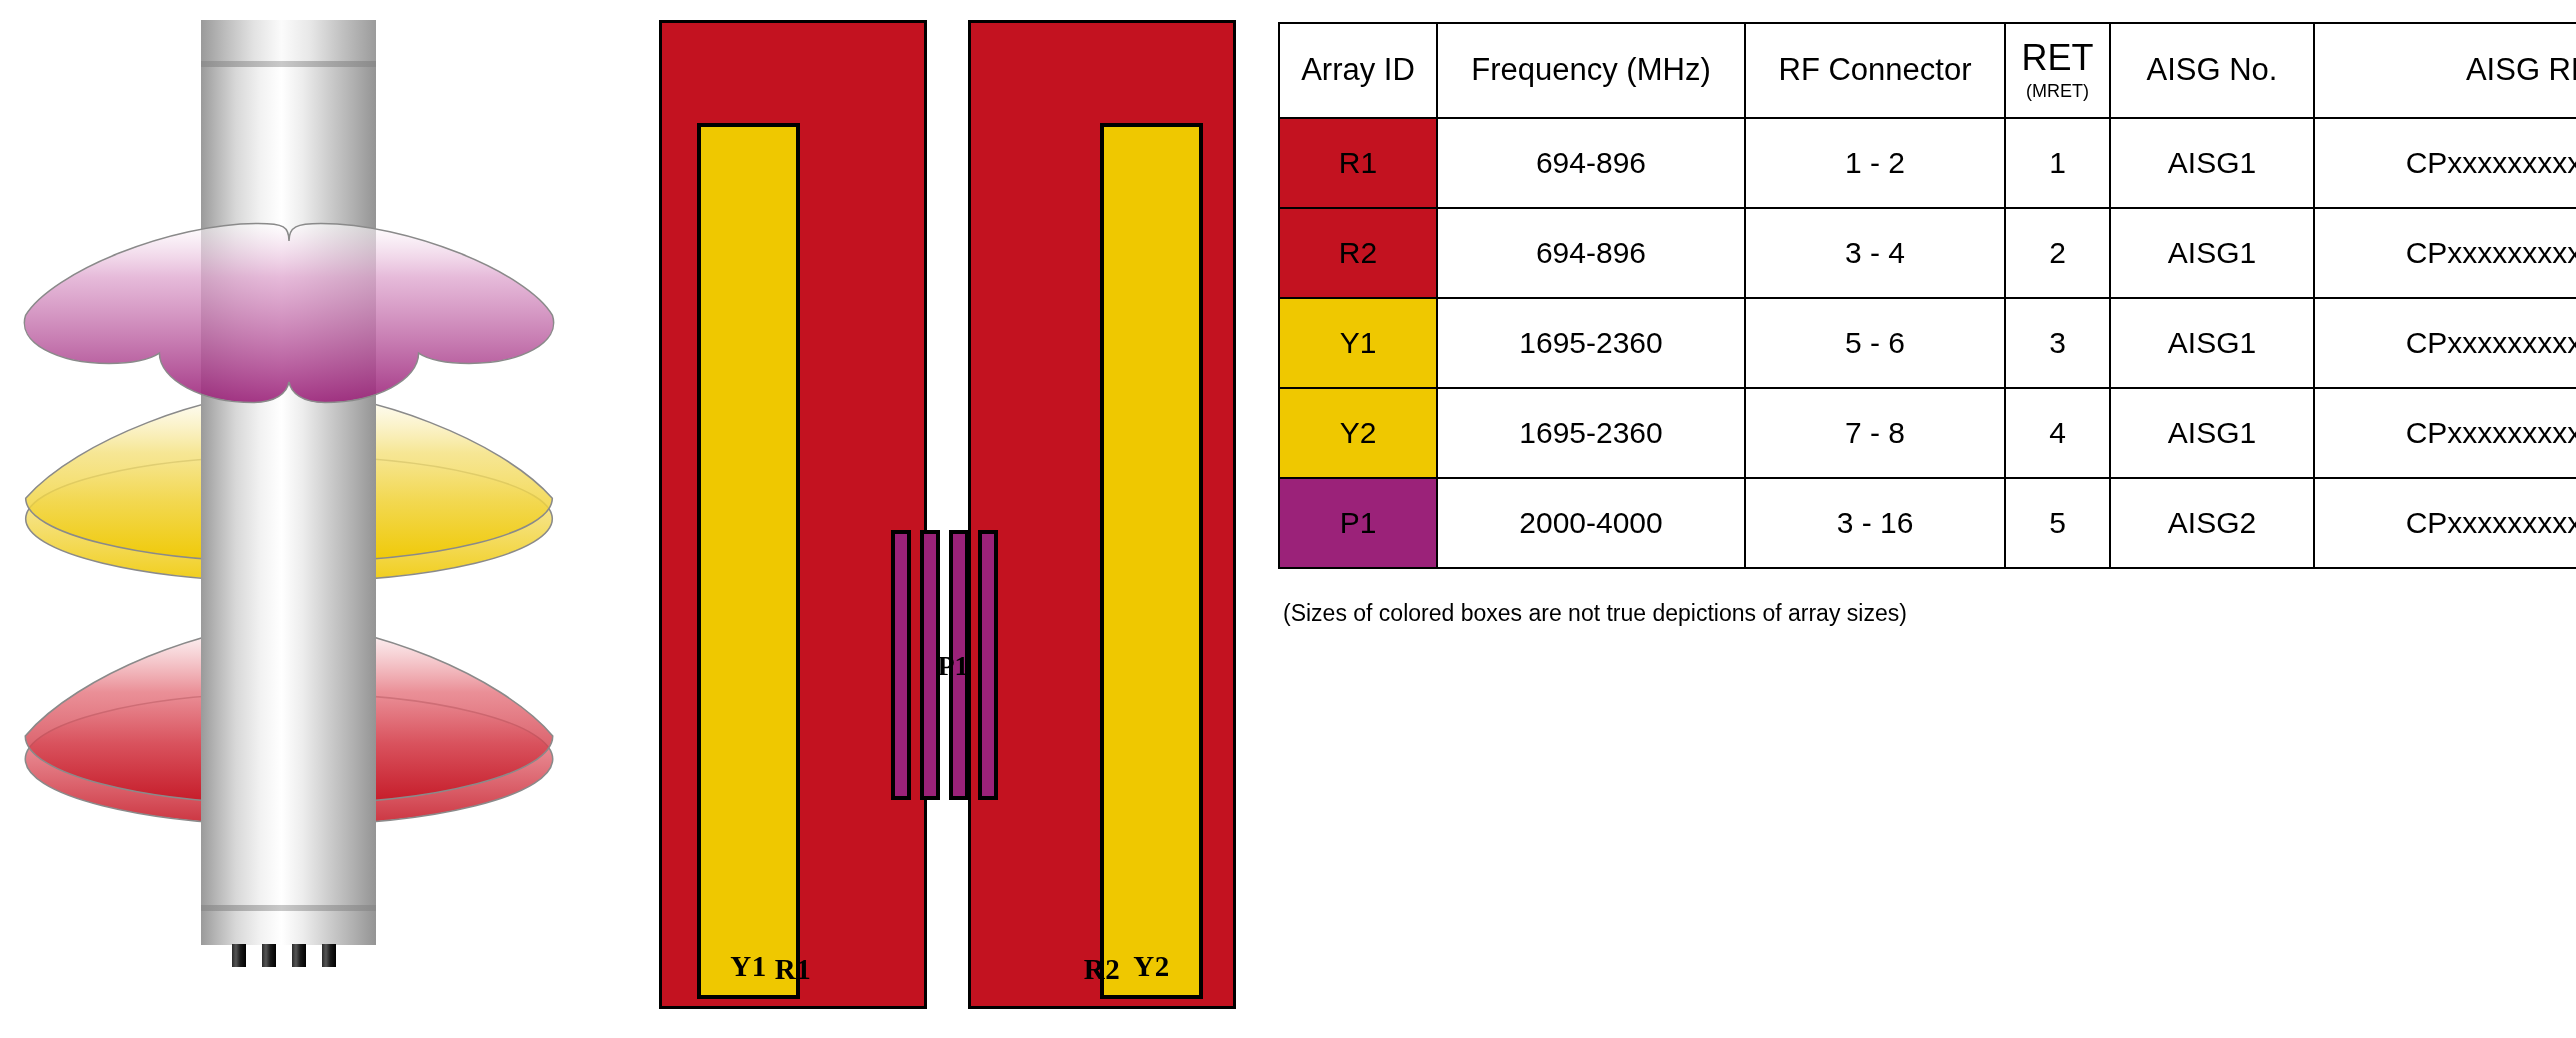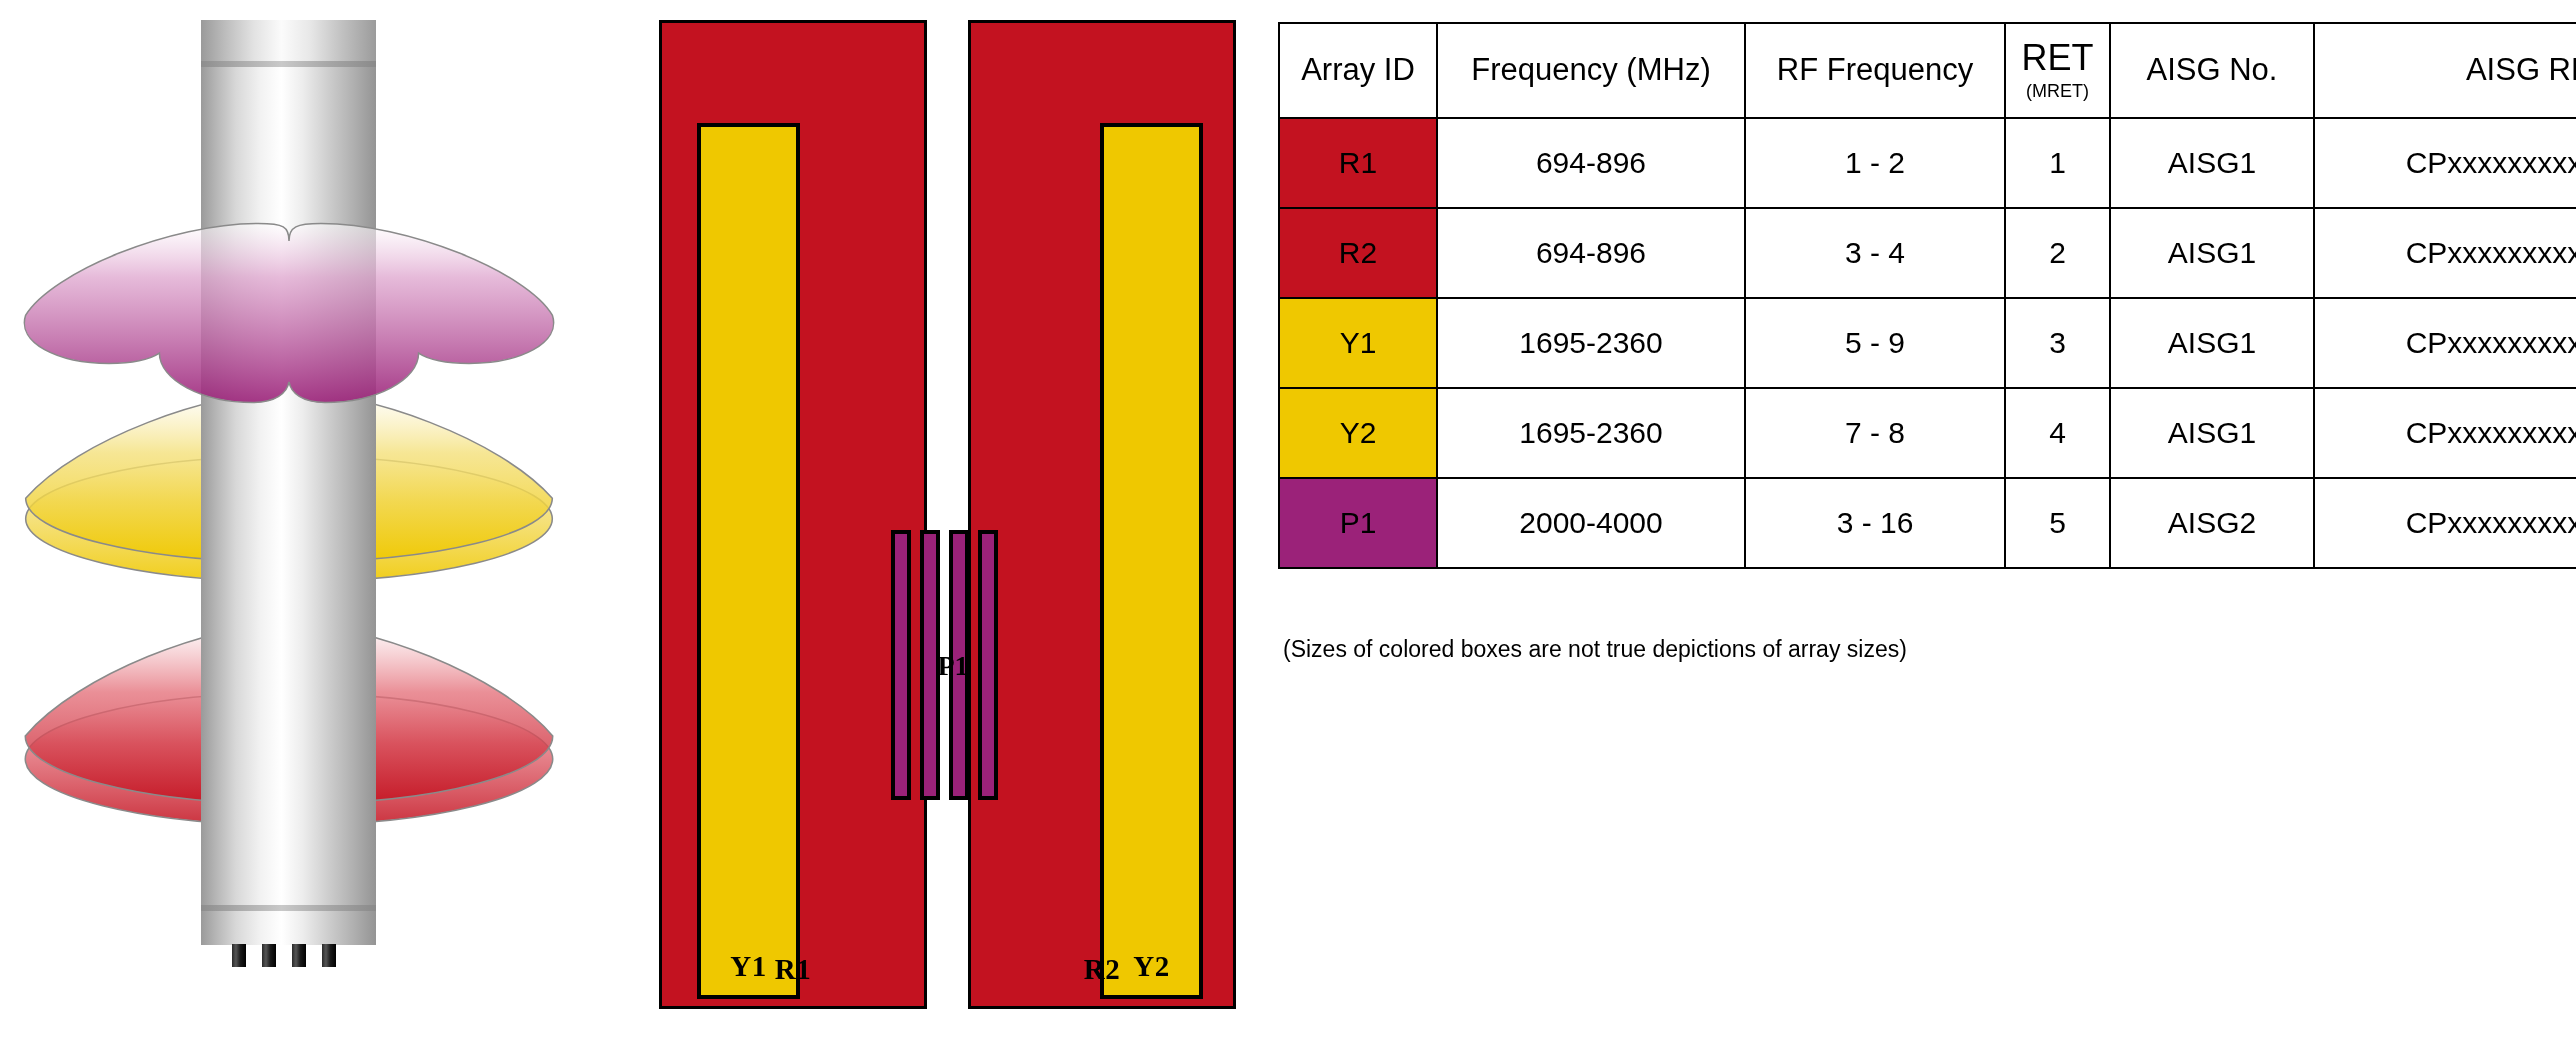--- a/index.html
+++ b/index.html
@@ -107,21 +107,21 @@
   th.ret-head{line-height:1.0;}
   th.ret-head .ret-main{display:block;font-size:36px;}
   th.ret-head .ret-sub{display:block;font-size:18px;margin-top:5.2px;}
 
   td.id-cell{font-weight:normal;font-size:30px;}
   td.id-red{background:#C31220;}
   td.id-yellow{background:#EFC800;}
   td.id-purple{background:#9B2279;}
 
   #table-note{
-    position:absolute;left:1283px;top:636px;
+    position:absolute;left:1283px;top:600px;
     font-family:"Liberation Sans", sans-serif;
     font-size:23px;color:#000;white-space:nowrap;
   }
 </style>
 </head>
 <body>
 
 <div id="antenna-illustration">
 
   <div class="lobe" style="left:15.5px;top:612px;width:546px;height:222px;z-index:1;">
@@ -223,21 +223,21 @@
         <col class="c-freq">
         <col class="c-rf">
       <col class="c-ret">
         <col class="c-aisg">
         <col class="c-uid">
     </colgroup>
     <thead>
       <tr>
         <th>Array ID</th>
         <th>Frequency (MHz)</th>
-        <th>RF Frequency</th>
+        <th>RF Connector</th>
         <th class="ret-head">
           <span class="ret-main">RET</span>
           <span class="ret-sub">(MRET)</span>
         </th>
         <th>AISG No.</th>
         <th>AISG RET UID</th>
       </tr>
     </thead>
     <tbody>
       <tr>
@@ -252,21 +252,21 @@
         <td class="id-cell id-red">R2</td>
         <td>694-896</td>
         <td>3 - 4</td>
         <td>2</td>
         <td>AISG1</td>
         <td>CPxxxxxxxxxxxxxxMM.2</td>
       </tr>
       <tr>
         <td class="id-cell id-yellow">Y1</td>
         <td>1695-2360</td>
-        <td>5 - 9</td>
+        <td>5 - 6</td>
         <td>3</td>
         <td>AISG1</td>
         <td>CPxxxxxxxxxxxxxxMM.3</td>
       </tr>
       <tr>
         <td class="id-cell id-yellow">Y2</td>
         <td>1695-2360</td>
         <td>7 - 8</td>
         <td>4</td>
         <td>AISG1</td>

